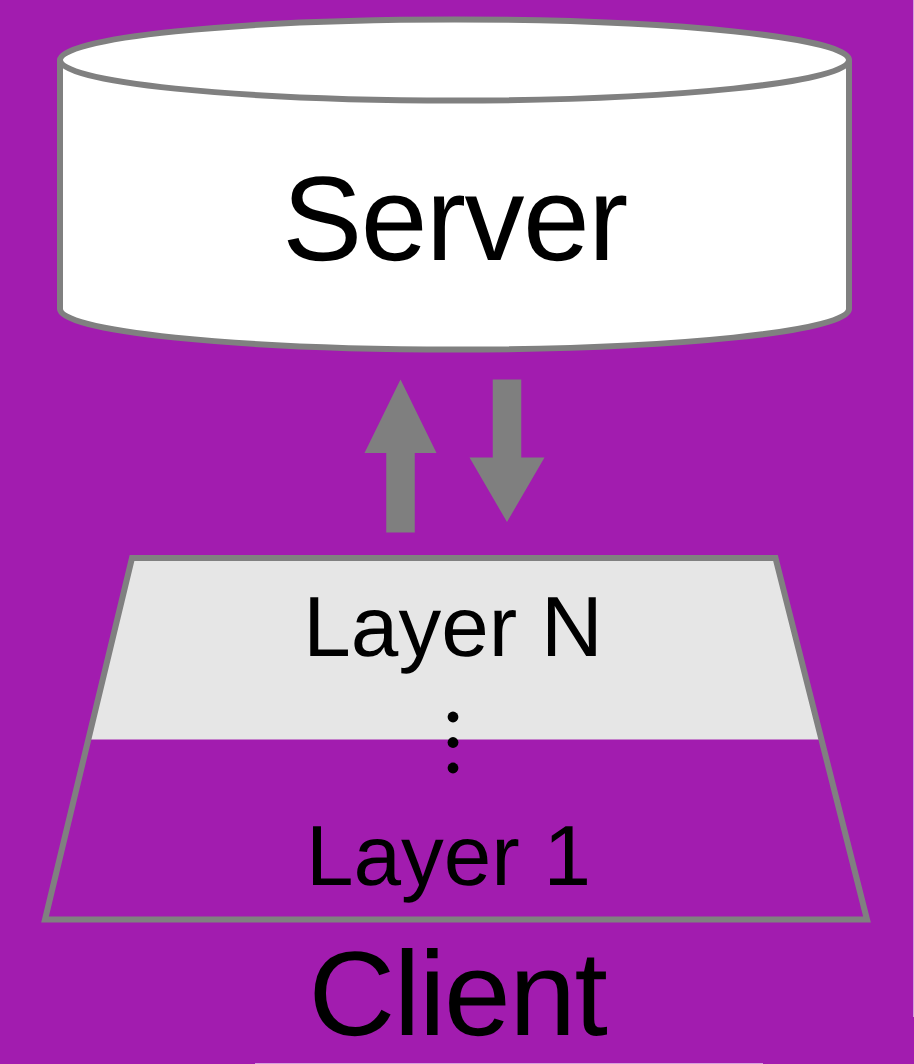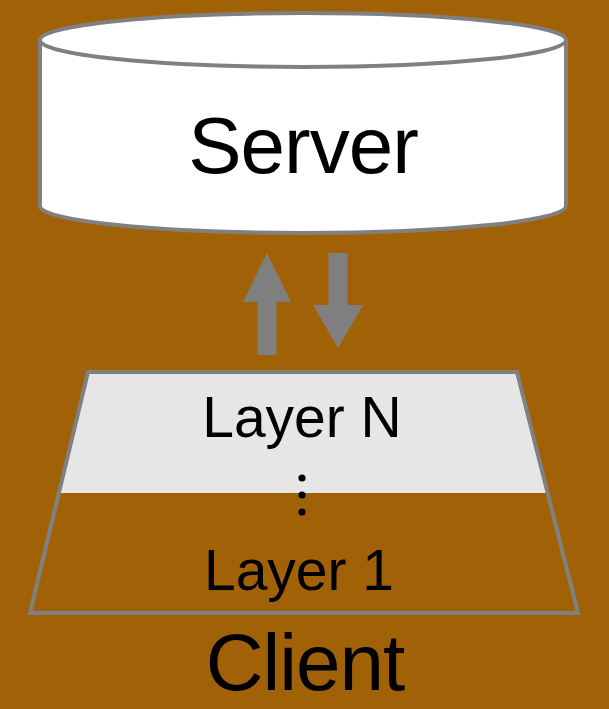--- a/index.html
+++ b/index.html
@@ -4,21 +4,21 @@
 <style>
   html, body {
     margin: 0;
     padding: 0;
     background: #ffffff;
   }
   .stage {
     position: relative;
     width: 609px;
     height: 709px;
-    background: #a16207;
+    background: #a21caf;
     overflow: hidden;
     font-family: "Liberation Sans", sans-serif;
   }
   svg { display: block; }
 
   .outline {
     fill: #ffffff;
     stroke: #808080;
     stroke-width: 4;
   }

